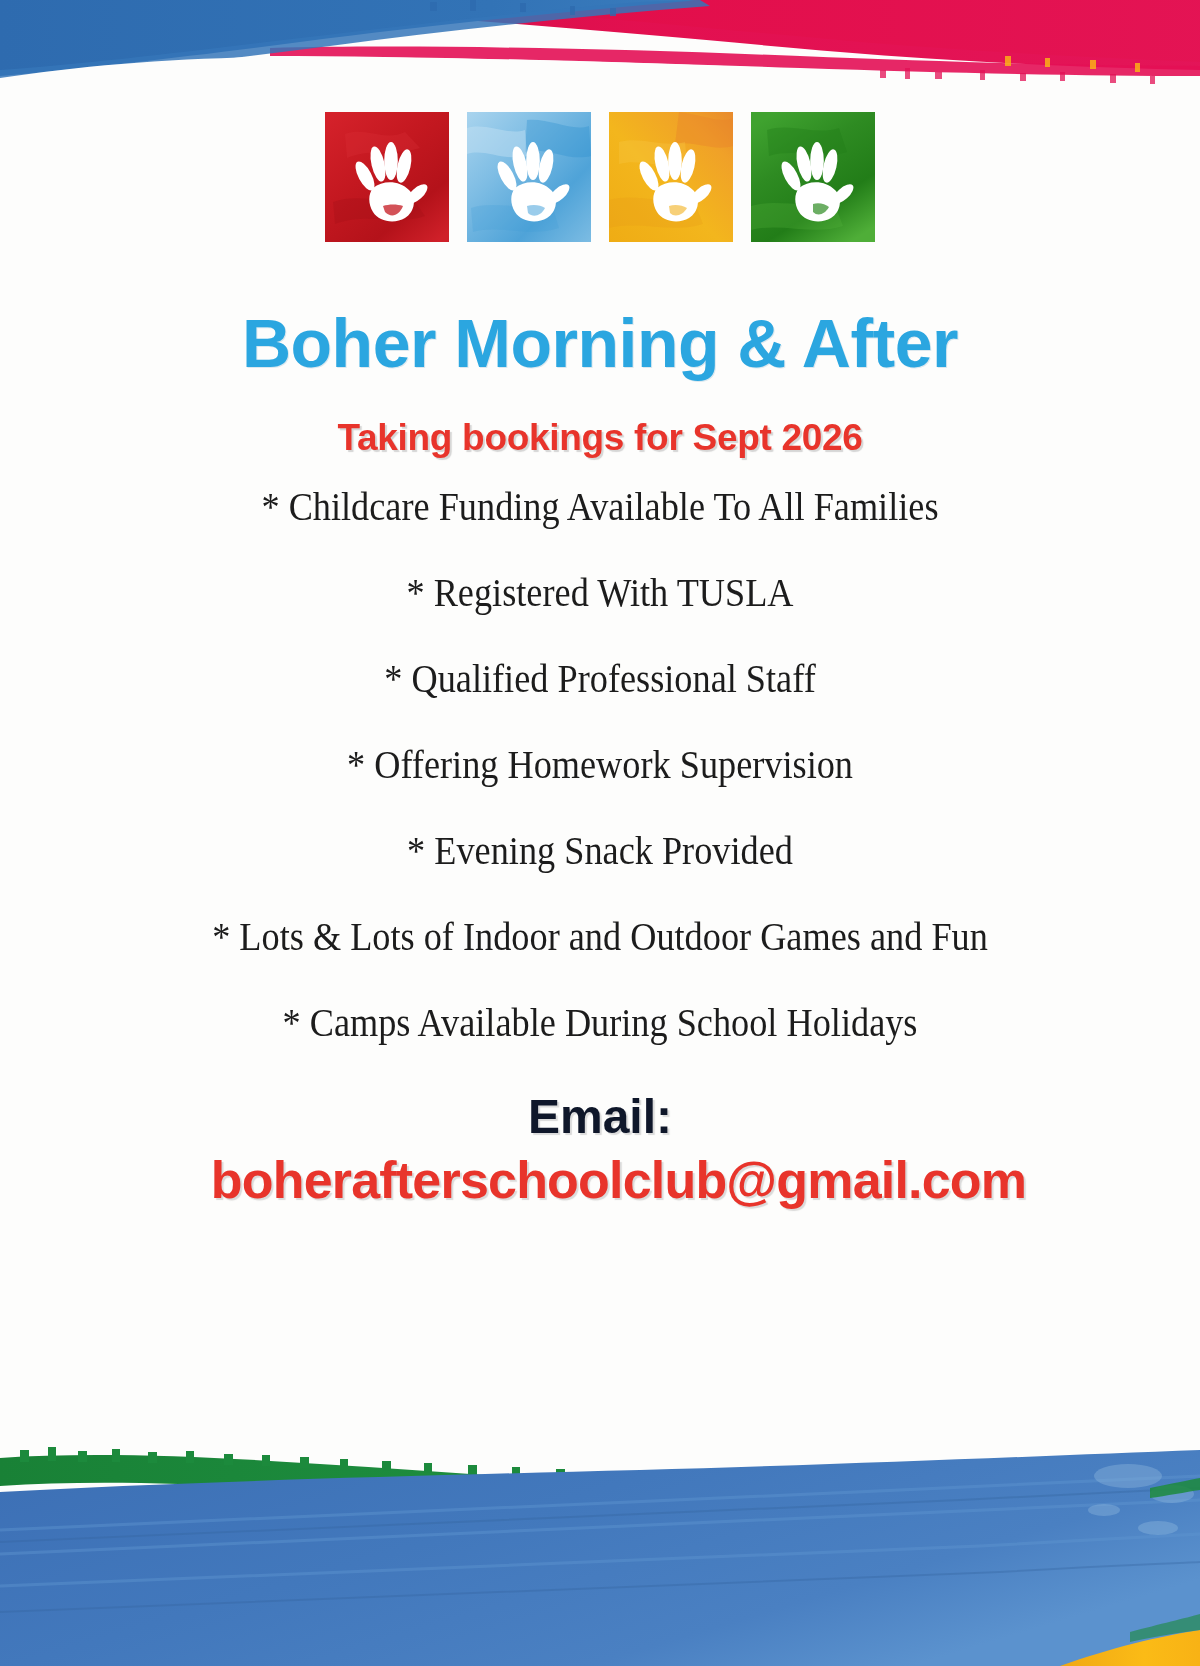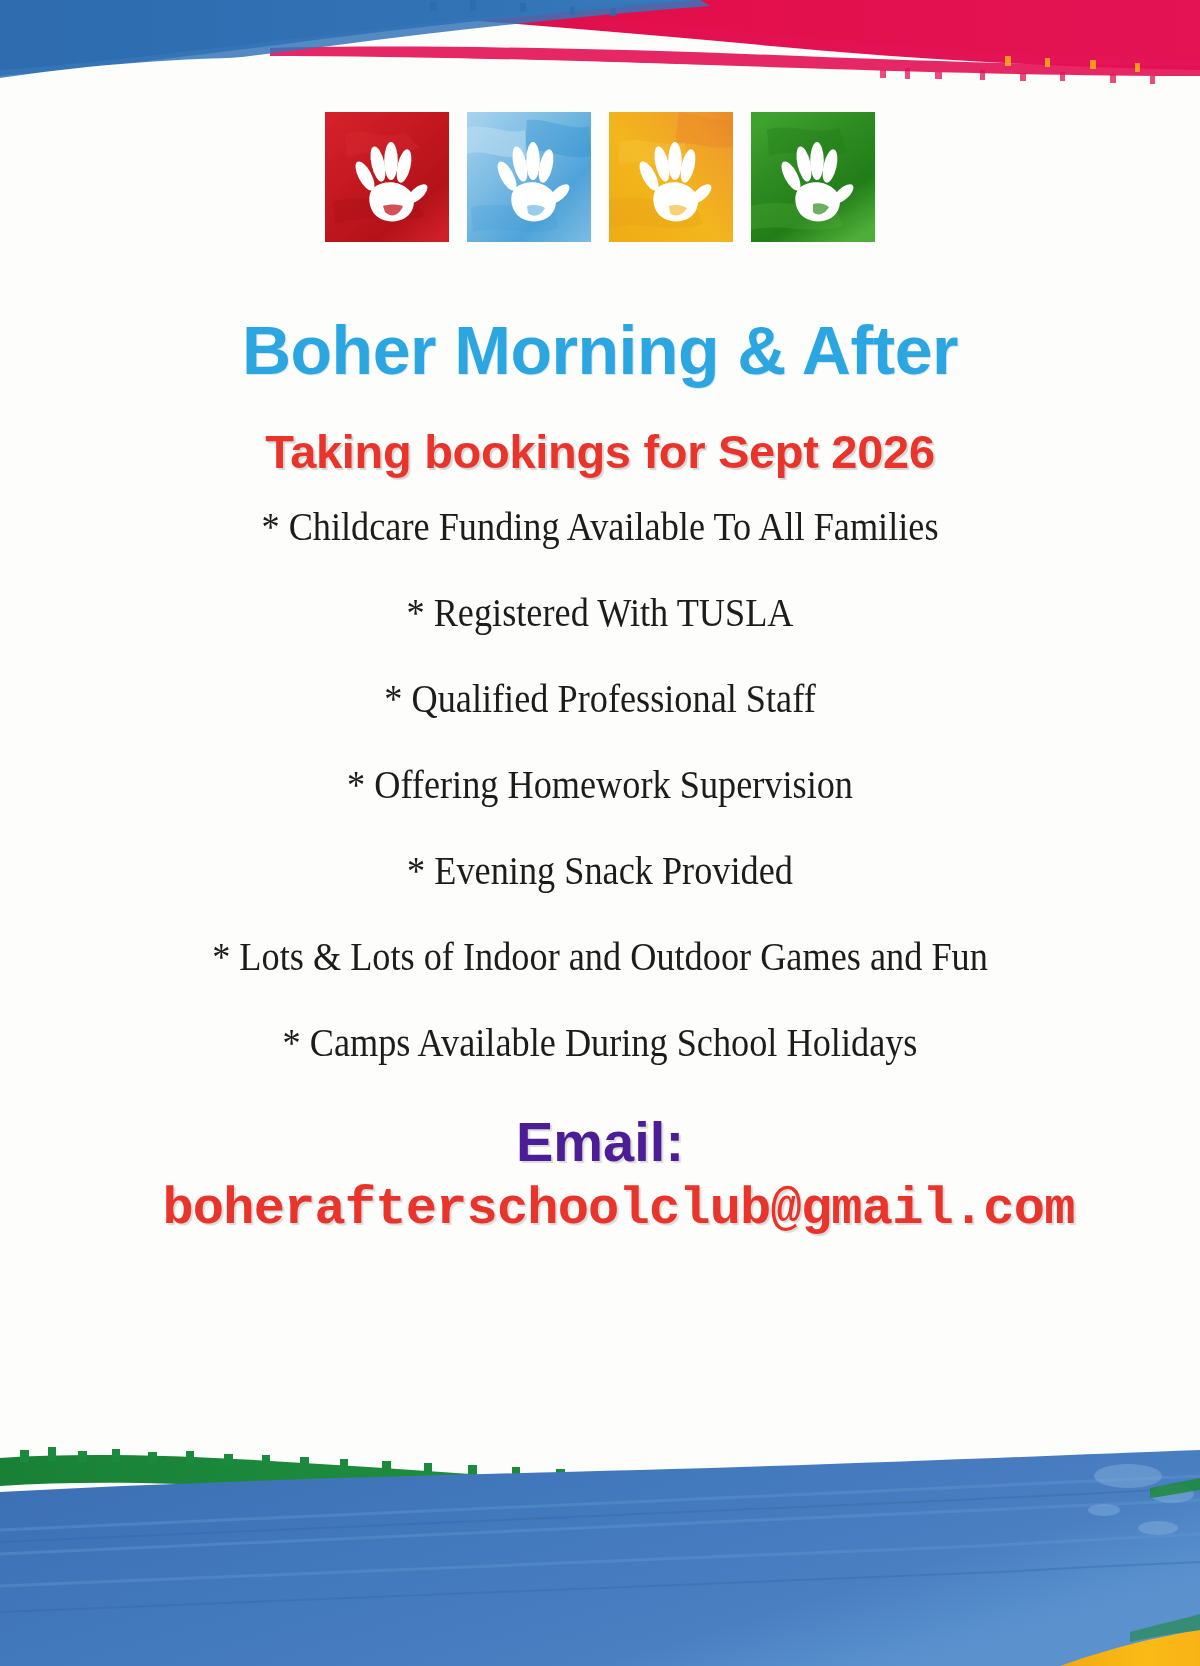--- a/index.html
+++ b/index.html
@@ -62,29 +62,29 @@
     text-align: center;
   }
 
   .title {
     font-family: "Liberation Sans", sans-serif;
     font-weight: bold;
     font-size: 68px;
     line-height: 1.28;
     letter-spacing: -0.5px;
     color: #2BA6E0;
-    margin: 15px auto;
+    margin: 8px auto;
     max-width: 780px;
     text-shadow: 1px 1px 0 rgba(120,170,200,0.25);
   }
 
   .subhead {
     font-family: "Liberation Sans", sans-serif;
     font-weight: bold;
-    font-size: 47px;
+    font-size: 37px;
     letter-spacing: -0.3px;
     color: #E8342B;
     margin: 30px 0 0 0;
     text-shadow: 2px 2px 1px rgba(140,140,140,0.35);
   }
 
   .location {
     font-family: "Liberation Sans", sans-serif;
     font-weight: bold;
     font-size: 48px;
@@ -104,27 +104,27 @@
     font-size: 39px;
     line-height: 1;
     color: #1c1c1c;
     margin: 0 0 47px 0;
     transform: scaleX(0.93);
   }
 
   .email-label {
     font-family: "Liberation Sans", sans-serif;
     font-weight: bold;
-    font-size: 56px;
-    color: #4c1d95;
+    font-size: 48px;
+    color: #0f172a;
     margin: 28px 0 0 0;
     text-shadow: 2px 2px 1px rgba(140,140,140,0.3);
   }
   .email-address {
-    font-family: Liberation Mono, monospace;
+    font-family: Liberation Sans, sans-serif;
     font-weight: bold;
     font-size: 52px;
     letter-spacing: -0.8px;
     color: #E8342B;
     margin: 6px 0 0 0;
     text-shadow: 2px 2px 1px rgba(140,140,140,0.3);
     padding-left: 37px;
   }
 </style>
 </head>

